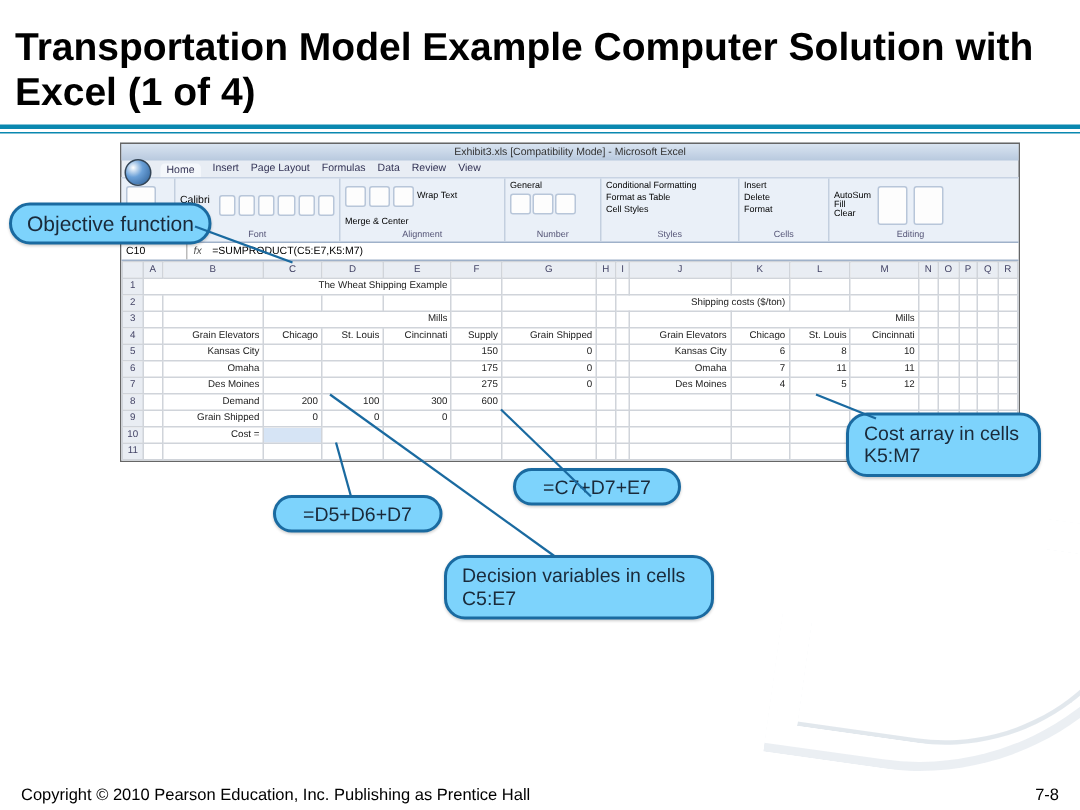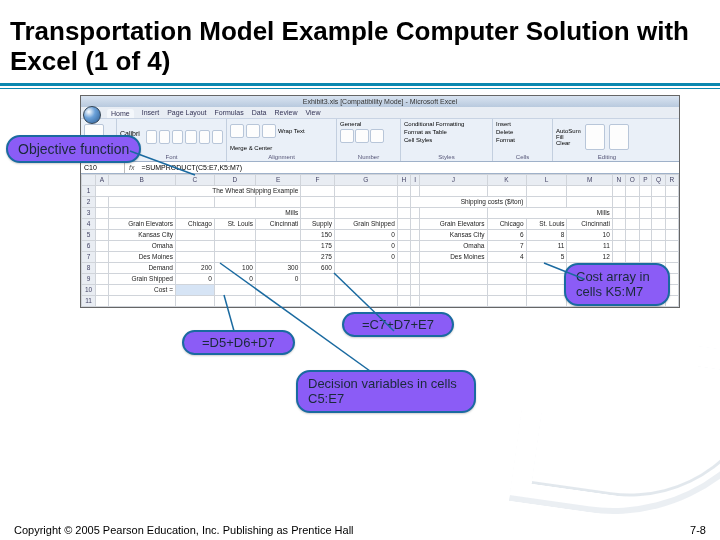--- a/index.html
+++ b/index.html
@@ -104,21 +104,21 @@
     background:#e9edf3; color:#446; font-weight:normal; text-align:center;
     font-size:6.5px;
   }
   table.sheet th.rowh { width:14px; text-align:center; }
   td.l { text-align:left; }
   td.c { text-align:center; }
   td.sel { background:#d6e4f5; }
 
   .callout {
     position:absolute;
-    background:#8b5cf6;
+    background:#7dd3fc;
     border:2px solid #1a6aa0;
     border-radius:14px;
     padding:4px 10px;
     font-size:14px;
     color:#1a2a3a;
     box-shadow: 0 1px 2px rgba(0,0,0,.2);
     white-space:nowrap;
   }
   .callout.sm { font-size:13px; padding:3px 18px; }
   svg.leads { position:absolute; pointer-events:none; }
@@ -490,31 +490,31 @@
             </tr>
       </tbody>
         </table>
     </div>
   </div>
 
   <div class="callout" style="left:6px; top:40px">Objective function</div>
   <div class="callout sm" style="left:182px; top:235px">=D5+D6+D7</div>
   <div class="callout sm" style="left:342px; top:217px">=C7+D7+E7</div>
   <div class="callout" style="left:296px; top:275px; white-space:normal; width:180px; font-size:13px; line-height:1.2">Decision variables in cells C5:E7</div>
-  <div class="callout" style="left:564px; top:168px; white-space:normal; width:106px; font-size:13px; line-height:1.2">Cost array in cells K5:M7</div>
+  <div class="callout" style="left:564px; top:180px; white-space:normal; width:130px; font-size:13px; line-height:1.2">Cost array in cells K5:M7</div>
 
   <svg class="leads" style="left:0;top:0" width="720" height="340">
     <line x1="130" y1="56" x2="195" y2="80" stroke="#1a6aa0" stroke-width="1.5"></line>
     <line x1="234" y1="236" x2="224" y2="200" stroke="#1a6aa0" stroke-width="1.5"></line>
     <line x1="394" y1="236" x2="334" y2="178" stroke="#1a6aa0" stroke-width="1.5"></line>
     <line x1="370" y1="276" x2="220" y2="168" stroke="#1a6aa0" stroke-width="1.5"></line>
     <line x1="584" y1="184" x2="544" y2="168" stroke="#1a6aa0" stroke-width="1.5"></line>
   </svg>
 
 </div>
 
 <div class="swoosh"></div>
 <div class="swoosh2"></div>
 
 <div class="footer">
-  <span>Copyright © 2005 Pearson Education, Inc. Publishing as Prentice Hall</span>
+  <span>Copyright © 2010 Pearson Education, Inc. Publishing as Prentice Hall</span>
   <span>7-8</span>
 </div>
 
 </body></html>

